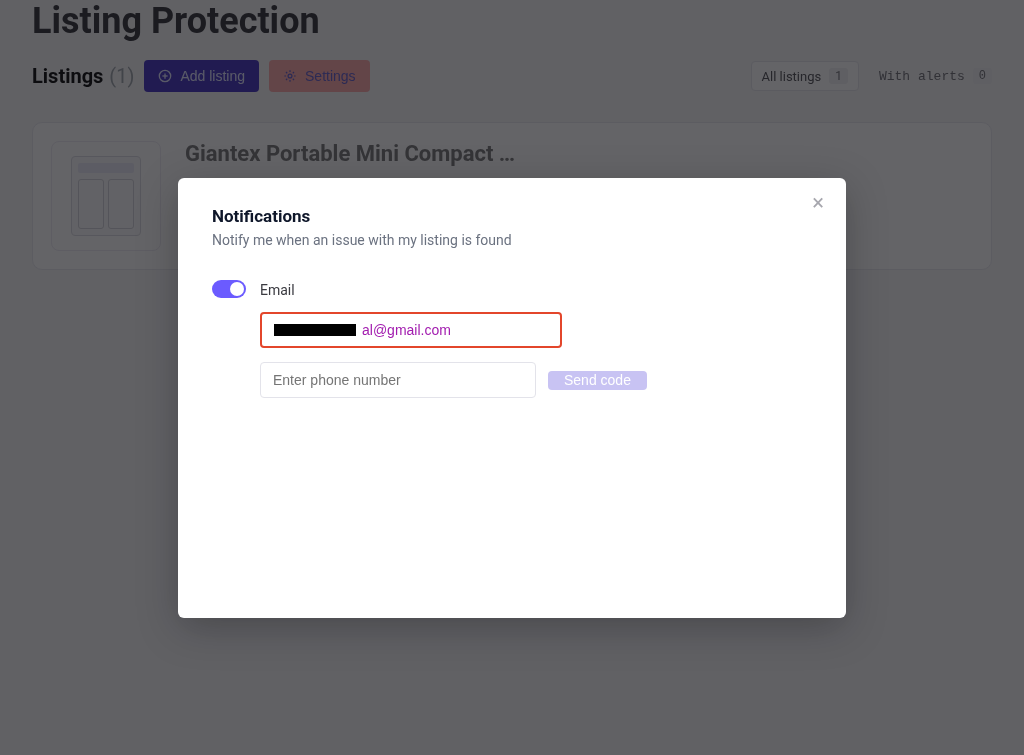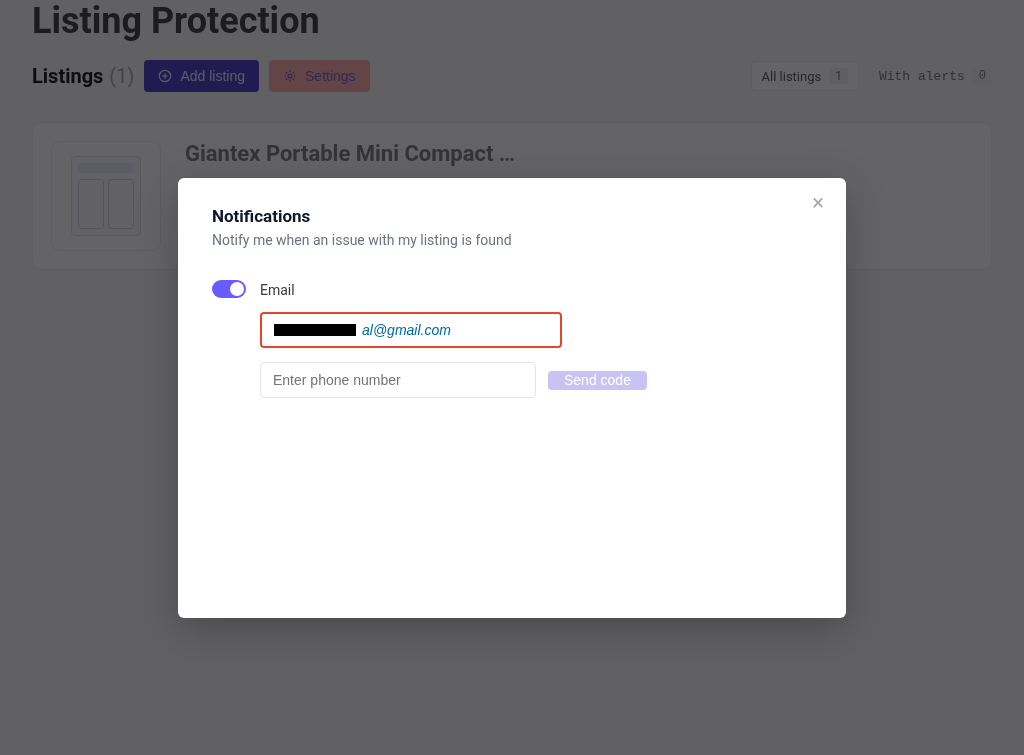--- a/index.html
+++ b/index.html
@@ -113,21 +113,21 @@
     <div class="modal-sub">Notify me when an issue with my listing is found</div>
 
     <div class="field-row">
       <div class="toggle">
         <div class="toggle-knob"></div>
       </div>
       <span class="field-label">Email</span>
     </div>
     <div class="input-wrap">
       <div class="input-box">
-        <input type="text" class="text-input highlight" style="padding-left: 100px; color: #0369a1; font-style: italic;" value="al@gmail.com">
+        <input type="text" class="text-input highlight" style="padding-left: 100px; color: #a21caf;" value="al@gmail.com">
         <div class="redact"></div>
       </div>
     </div>
 
     <div class="input-wrap">
       <input type="text" class="text-input" placeholder="Enter phone number" style="">
       <button class="btn-send">Send code</button>
     </div>
   </div>
 </div>

